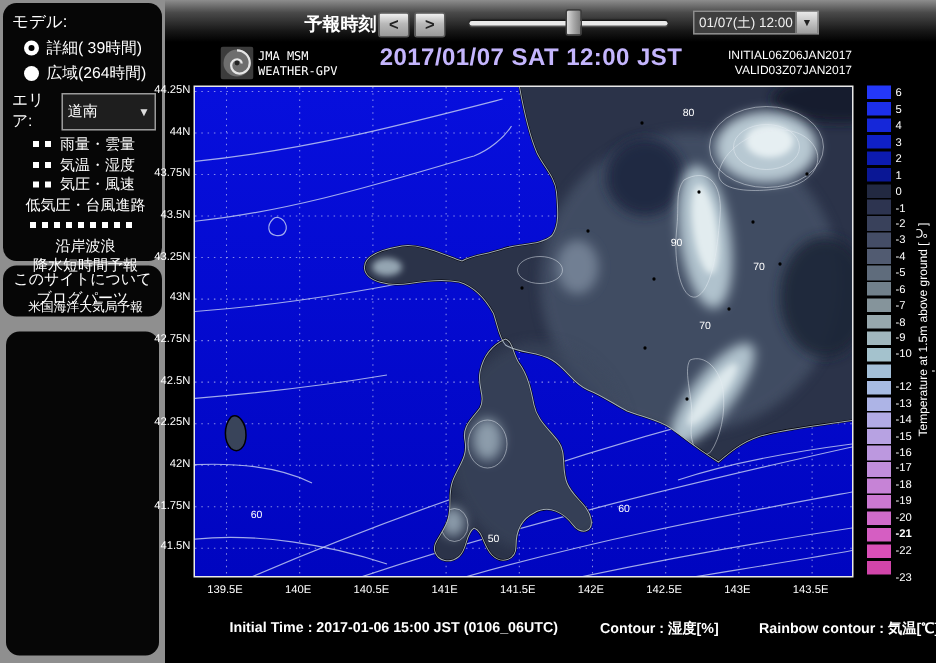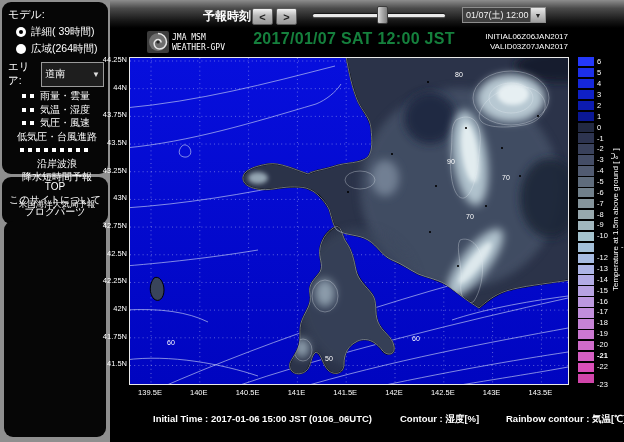--- a/index.html
+++ b/index.html
@@ -48,21 +48,21 @@
   #time-select{position:absolute;left:352px;top:7px;width:84px;height:16px;border:1px solid #8d8d8d;
      background:#3f3f3f;display:flex;align-items:stretch;cursor:pointer;box-sizing:border-box;}
   #time-select .tval{flex:1;color:#efefef;font-size:9px;line-height:14px;padding-left:3px;white-space:nowrap;overflow:hidden;}
   #time-select .arrow{width:14px;background:linear-gradient(#e8e8e8,#9e9e9e);border-left:1px solid #777;
      display:flex;align-items:center;justify-content:center;color:#222;font-size:7px;}
 
   
   #logo{position:absolute;left:37px;top:31px;width:22px;height:22px;}
   #logo-text{position:absolute;left:62px;top:33px;font-family:"DejaVu Sans Mono",monospace;
      font-size:8px;line-height:9.5px;color:#fff;white-space:pre;}
-  #map-title{position:absolute;left:128px;top:30px;width:232px;text-align:center;color:#15803d;
+  #map-title{position:absolute;left:128px;top:30px;width:232px;text-align:center;color:#c4b5fd;
      font-size:16px;font-weight:600;letter-spacing:.3px;}
   #initval{position:absolute;left:338px;top:32px;width:120px;text-align:right;color:#fff;
      font-size:8px;line-height:9.5px;}
 
   
   #plot{position:absolute;left:19px;top:57px;width:438px;height:326px;border:1px solid #e9e9e9;}
   .grid{stroke:rgba(240,244,255,.55);stroke-width:.7;stroke-dasharray:1 3.2;}
   .scont{fill:none;stroke:#c9d3f4;stroke-width:.8;opacity:.8;}
   .coast{fill:#2b3349;stroke:#000;stroke-width:1.4;}
   .coast-hi{fill:none;stroke:#b9c6d2;stroke-width:.7;opacity:.85;}
@@ -148,21 +148,20 @@
           </div>
           <div class="menu-row">
             <span class="mlabel">降水短時間予報</span>
           </div>
           <div class="menu-row small">
             <span class="mlabel">米国海洋大気局予報</span>
           </div>
         </div>
     </div>
     <div class="panel" id="panel-links">
-        <div class="slink">TOP</div>
         <div class="slink">このサイトについて</div>
         <div class="slink">ブログパーツ</div>
       </div>
     <div class="panel" id="panel-empty"></div>
   </div>
 
   <div id="main">
 
     <div id="topbar">
       <span id="fct-label">予報時刻</span>

